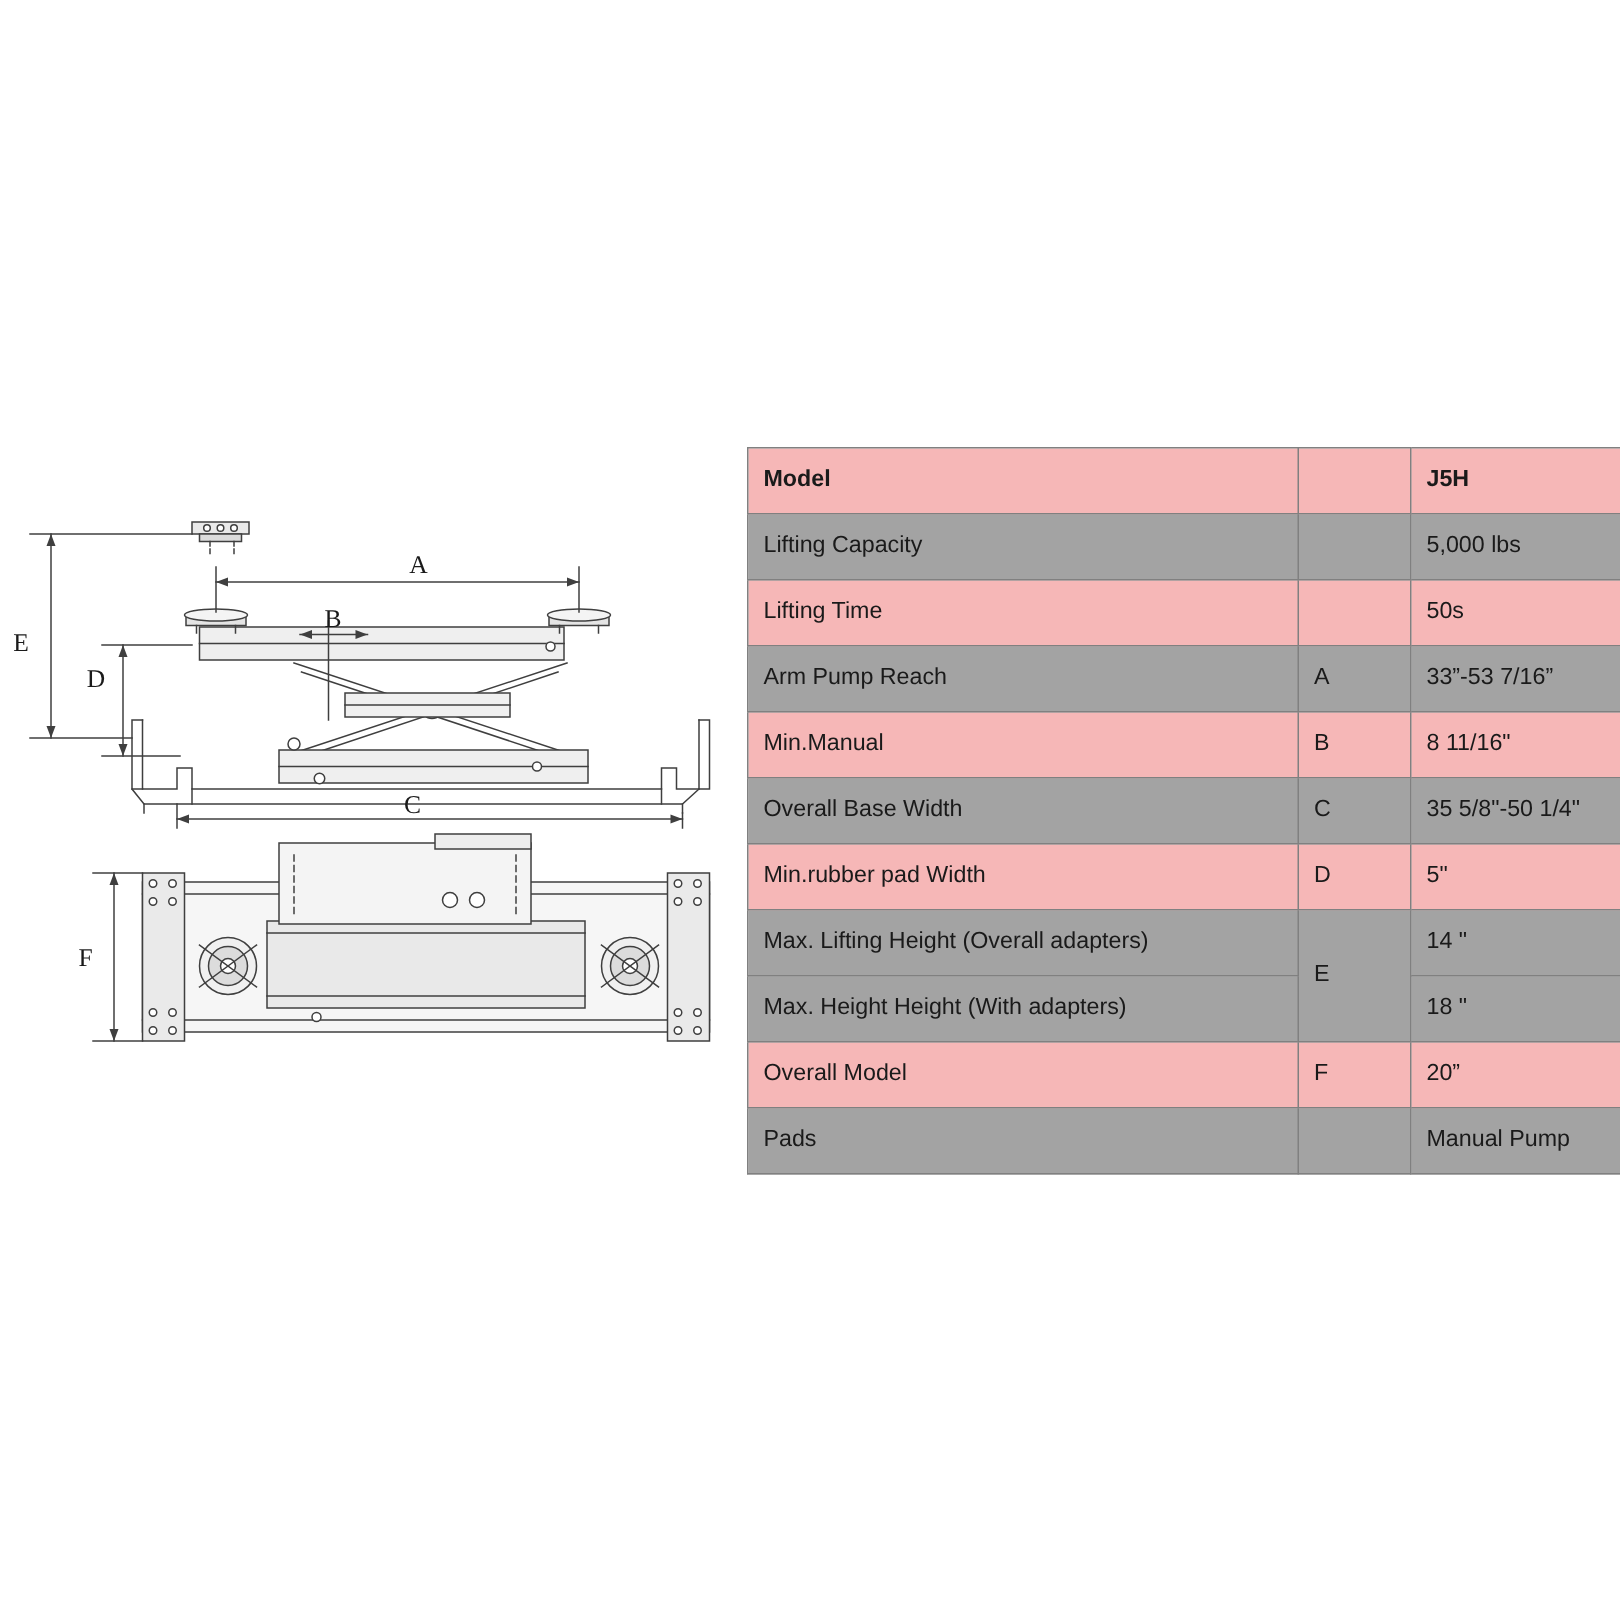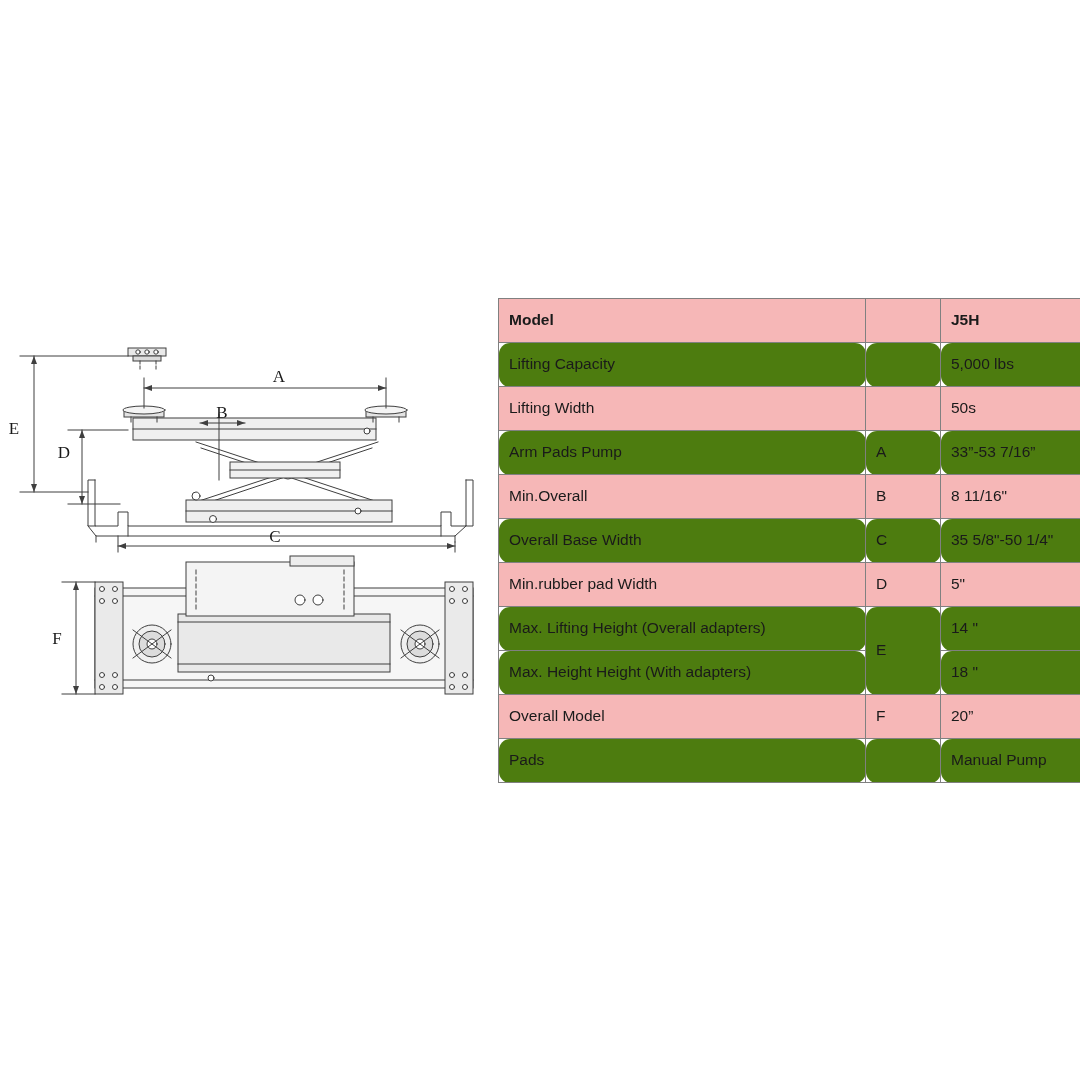--- a/index.html
+++ b/index.html
@@ -51,21 +51,21 @@
     padding: 10px 8px 10px 10px;
     vertical-align: middle;
     line-height: 1.2;
     height: 23px;
     margin-left: 44px;
   }
   td.c-label { width: 348px; }
   td.c-sym   { width: 56px; text-align: left; padding-left: 12px; }
   td.c-val   { width: 160px; }
   tr.pink td { background: #f6b7b7; }
-  tr.white td { background: #4d7c0f; border-radius: 11px; }
+  tr.white td { background: #a3a3a3; }
   td.white { background: #ffffff; }
   .bold { font-weight: bold; }
   .nowrap { white-space: nowrap; }
 </style>
 </head>
 <body>
 
 <div id="page">
 
   <div class="drawings">
@@ -250,31 +250,31 @@
           <td class="c-label bold">Model</td>
           <td class="c-sym"></td>
           <td class="c-val bold">J5H</td>
         </tr>
         <tr class="white">
           <td class="c-label">Lifting Capacity</td>
           <td class="c-sym"></td>
           <td class="c-val">5,000 lbs</td>
         </tr>
         <tr class="pink">
-          <td class="c-label">Lifting Width</td>
+          <td class="c-label">Lifting Time</td>
           <td class="c-sym"></td>
           <td class="c-val">50s</td>
         </tr>
         <tr class="white">
-          <td class="c-label">Arm Pads Pump</td>
+          <td class="c-label">Arm Pump Reach</td>
           <td class="c-sym">A</td>
           <td class="c-val nowrap">33”-53 7/16”</td>
         </tr>
         <tr class="pink">
-          <td class="c-label">Min.Overall</td>
+          <td class="c-label">Min.Manual</td>
           <td class="c-sym">B</td>
           <td class="c-val">8 11/16"</td>
         </tr>
         <tr class="white">
           <td class="c-label">Overall Base Width</td>
           <td class="c-sym">C</td>
           <td class="c-val nowrap">35 5/8"-50 1/4"</td>
         </tr>
         <tr class="pink">
           <td class="c-label">Min.rubber pad Width</td>

